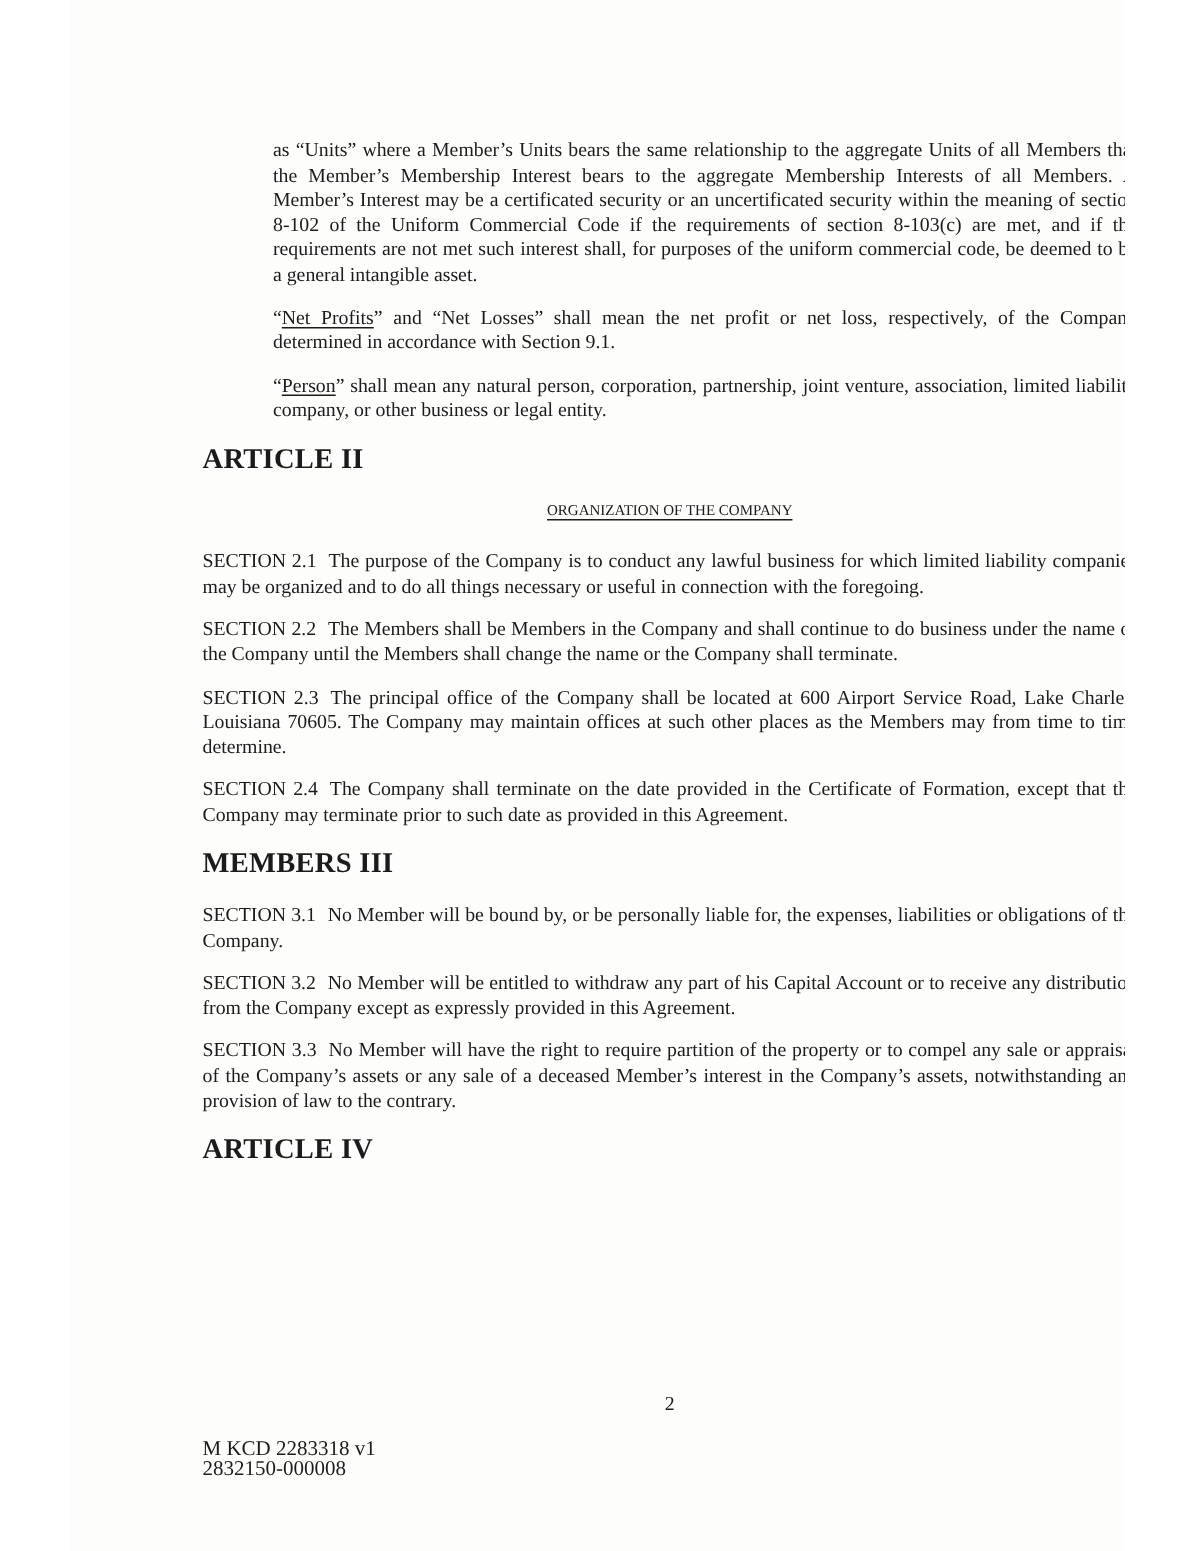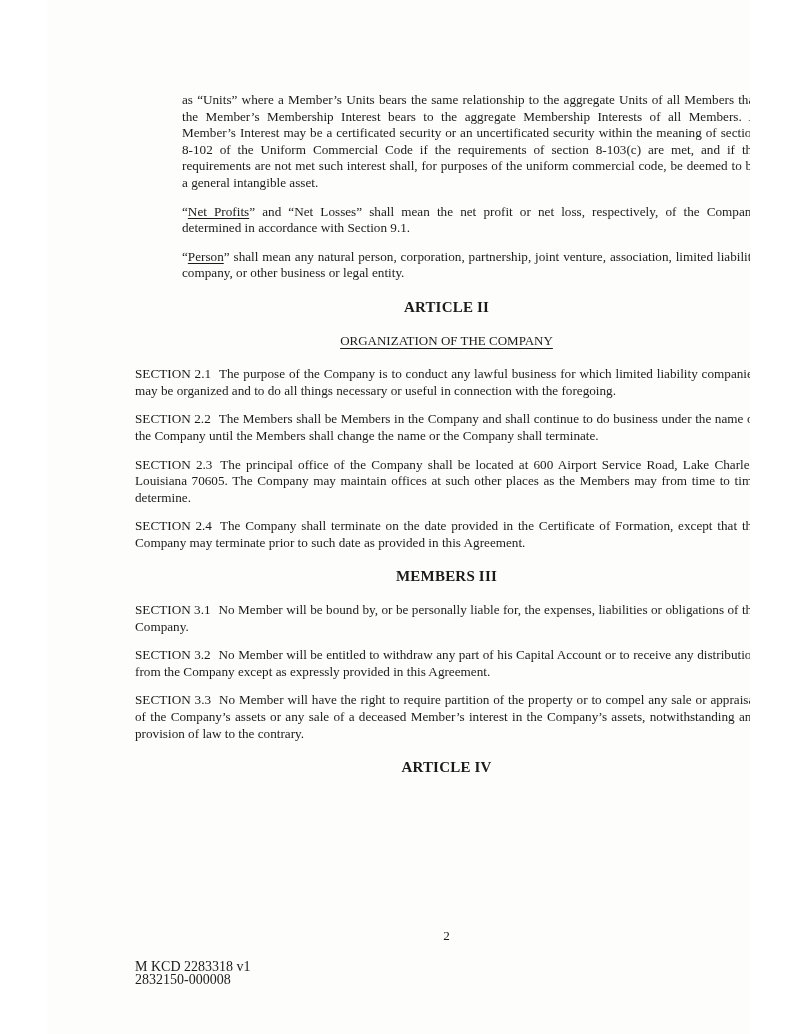--- a/index.html
+++ b/index.html
@@ -35,28 +35,27 @@
   .u {
     text-decoration: underline;
     text-underline-offset: 2px;
   }
   .section-label {
     text-underline-offset: 2px;
     margin-right: 0.6em;
   }
   h2.article-heading {
     margin: 17px 0 17px 0;
-    font-size: 15px;
+    font-size: 19px;
     font-weight: bold;
-    text-align: center;
     letter-spacing: 0.2px;
   }
   h3.section-heading {
     margin: 17px 0 17px 0;
-    font-size: 13px;
+    font-size: 10px;
     font-weight: normal;
     text-align: center;
     text-decoration: underline;
     text-underline-offset: 2.5px;
   }
   .page-number {
     position: absolute;
     top: 928px;
     left: 0;
     width: 799px;

